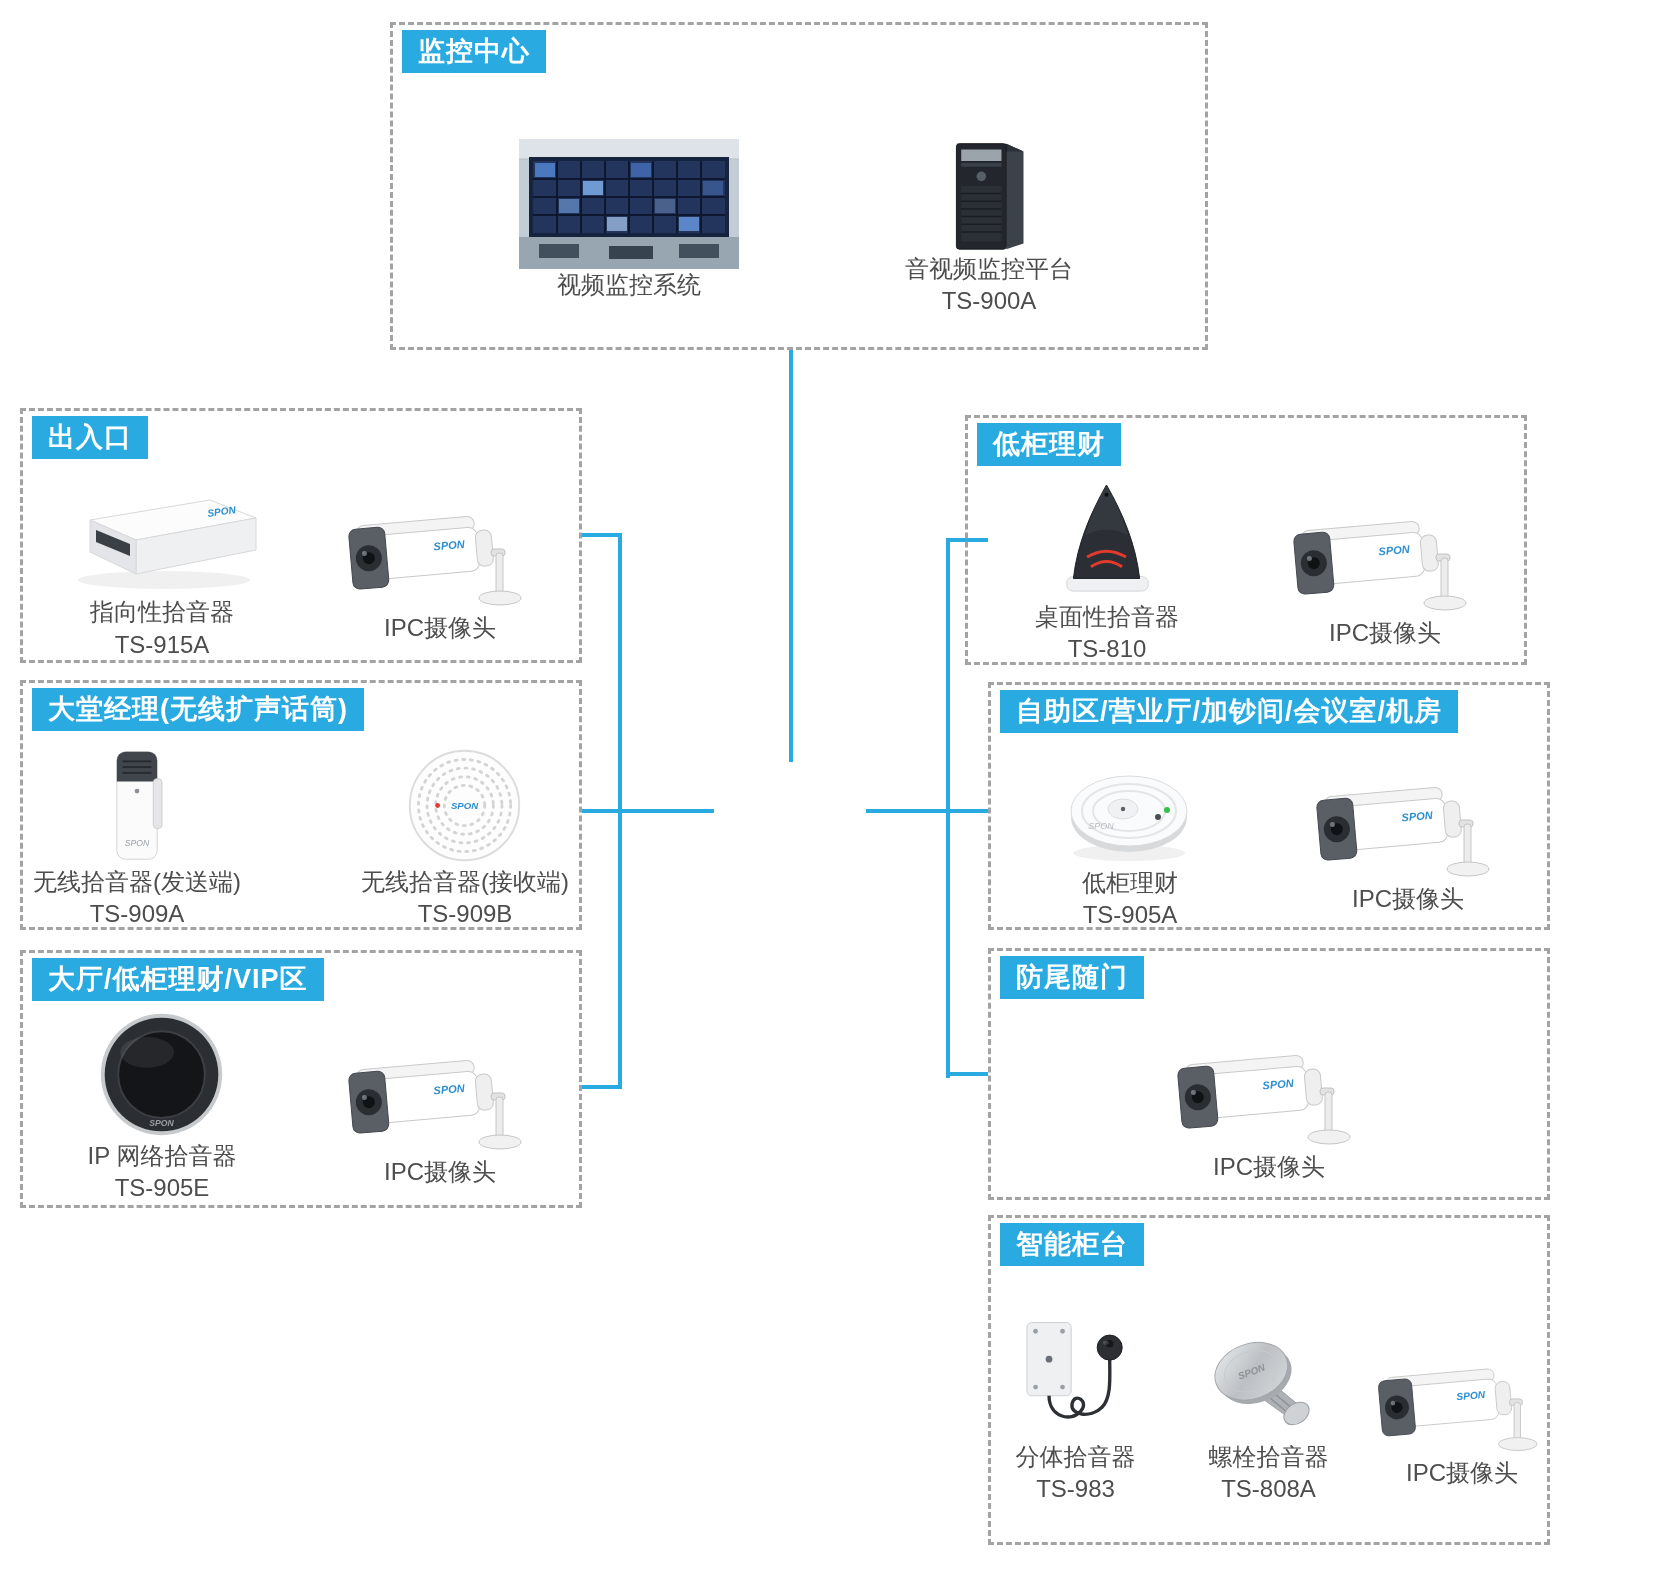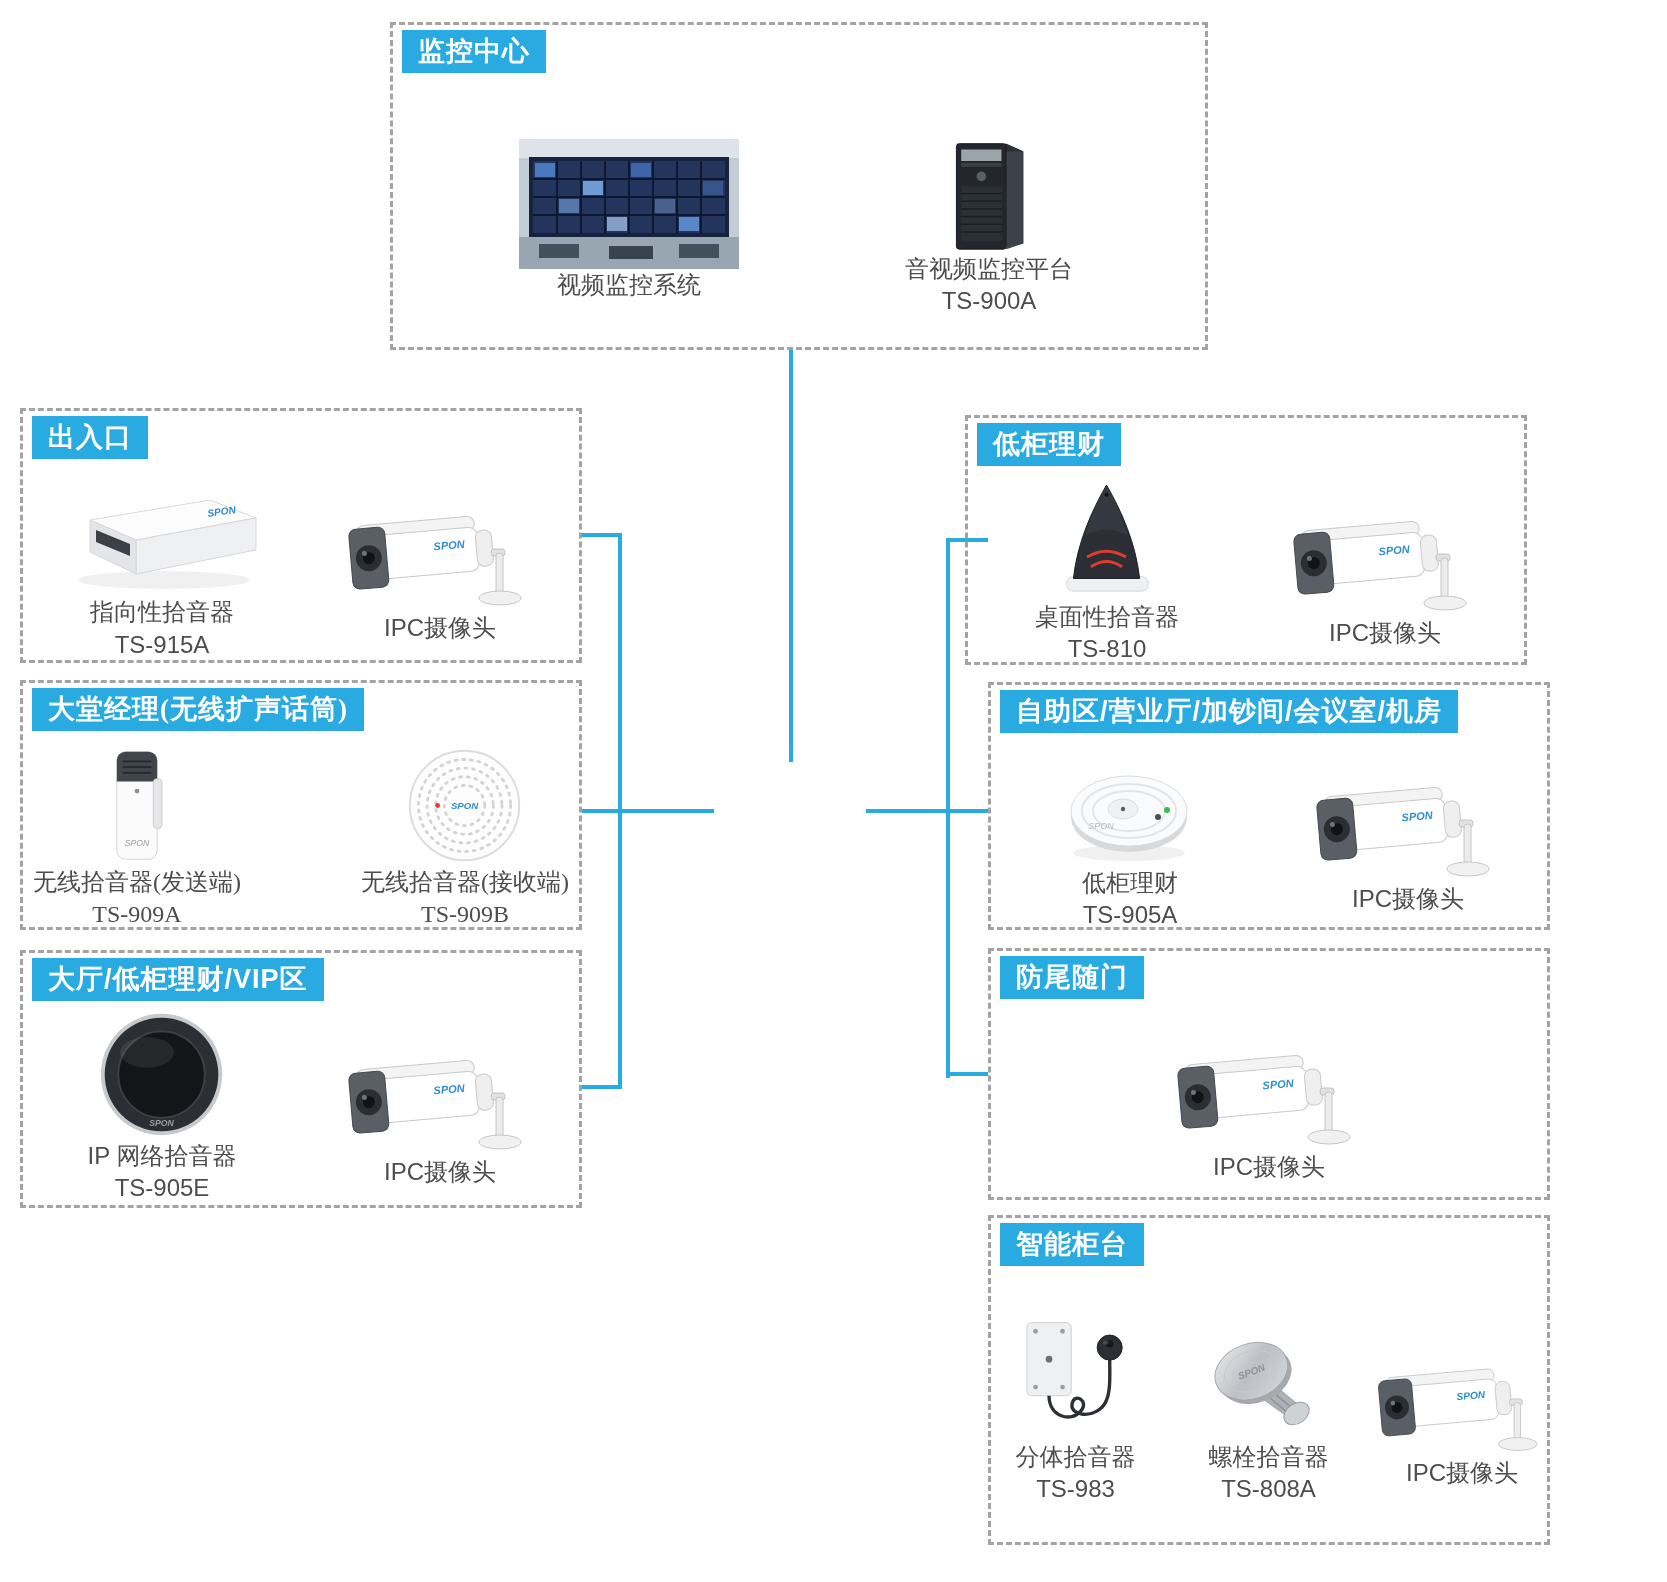--- a/index.html
+++ b/index.html
@@ -282,21 +282,21 @@
             <svg width="190" height="115">
               <use href="#sym-camera"></use>
             </svg>
           </div>
         <div class="device-name">IPC摄像头</div>
         <div class="device-model"></div>
       </div>
     </div>
   </div>
 
-  <div class="box" style="left:20px; top:680px; width:562px; height:250px;font-family:Liberation Serif, serif;">
+  <div class="box" style="left:20px; top:680px; width:562px; height:250px;">
     <div class="section-label">大堂经理(无线扩声话筒)</div>
     <div class="box-content wide-gap">
       <div class="device">
         <div class="icon-wrap">
             <svg width="70" height="120">
               <use href="#sym-wtx"></use>
             </svg>
           </div>
         <div class="device-name">无线拾音器(发送端)</div>
         <div class="device-model">TS-909A</div>

